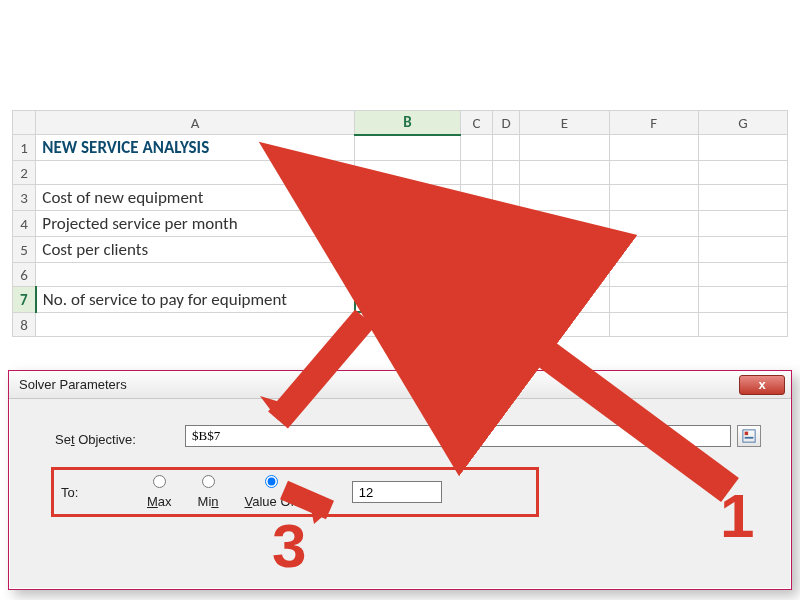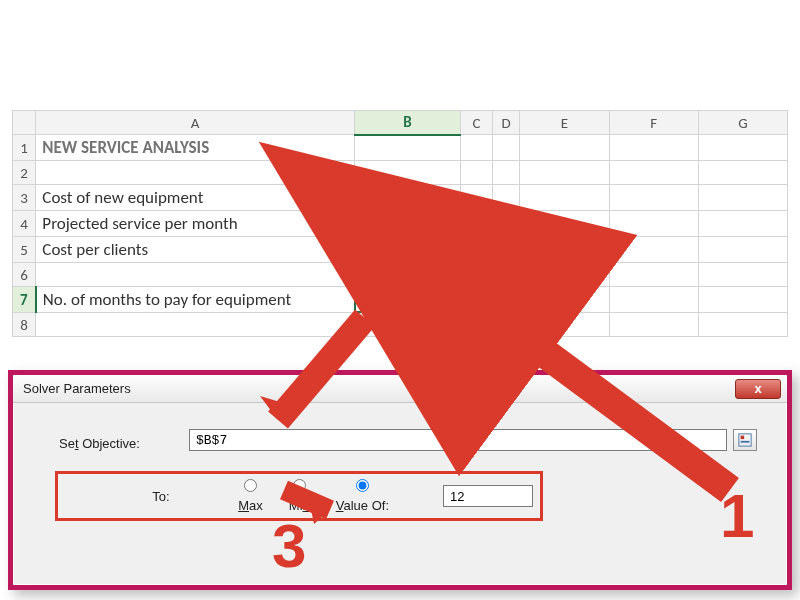--- a/index.html
+++ b/index.html
@@ -50,21 +50,21 @@
   .sheet .col-A { width: 300px; }
   .sheet .col-B { width: 100px; text-align: right; }
   .sheet .col-C { width: 30px; }
   .sheet .col-D { width: 26px; }
   .sheet .col-E { width: 84px; }
   .sheet .col-F { width: 84px; }
   .sheet .col-G { width: 84px; }
   .sheet th.sel { background:#e2efda; border-bottom:2px solid #217346; color:#217346; font-weight:bold;}
   .sheet th.rowsel { background:#e2efda; border-right:2px solid #217346; color:#217346; font-weight:bold;}
   td.num { text-align: right; }
-  td.bold { font-weight: bold; color:#737373;}
+  td.bold { font-weight: bold; color:#0c4a6e;}
   td.hl { background: #fff8e1; }
   td.sel-formula {
     background:#fff;
     outline: 2px solid #217346;
     outline-offset: -2px;
     border: 1px dashed #217346 !important;
     font-size: 14px;
     color:#333;
     text-align: center;
     padding: 2px 2px;
@@ -72,21 +72,21 @@
   td.center { text-align: center; }
 
   
   .dialog {
     position: absolute;
     left: 8px;
     top: 370px;
     width: 784px;
     height: 220px;
     background: #f0f0f0;
-    border: 5px solid #be185d;
+    border: 1px solid #be185d;
     box-shadow: 6px 6px 12px rgba(0,0,0,0.25), inset 0 0 0 1px #fff;
     z-index: 2;
     font-family: "Segoe UI", Tahoma, sans-serif;
     font-size: 13px;
     color: #222;
   }
   .dialog .titlebar {
     height: 28px;
     line-height: 28px;
     padding: 0 10px;
@@ -110,21 +110,21 @@
   }
   .dialog .body { padding: 26px 30px 10px 46px; }
   .dlg-row { display: flex; align-items: flex-end; margin-bottom: 24px; }
   .dlg-label { width: 130px; }
   .txt {
     flex: 1;
     height: 22px;
     border: 1px solid #7a7a7a;
     background: #fff;
     padding: 1px 6px;
-    font-family: Liberation Mono, monospace;
+    font-family: Liberation Serif, serif;
     font-size: 13px;
   }
   .refbtn {
     width: 24px; height: 22px;
     margin-left: 6px;
     border: 1px solid #8a8a8a;
     background: linear-gradient(#fefefe,#e5e5e5);
     display: inline-flex; align-items:center; justify-content:center;
     cursor: pointer;
   }
@@ -134,21 +134,21 @@
   .to-row .to-label { width: 60px; }
   .radio-opt { display:inline-flex; align-items:center; gap:6px;flex-direction:column; }
   .radio-opt input { margin:0; }
   .uline { text-decoration: underline; }
   .valbox {
     width: 90px; height: 22px;
     border:1px solid #7a7a7a; background:#fff;
     padding:1px 6px; margin-left: 28px;
     font-size:13px;
   }
-  .hl-red { outline: 3px solid #d93a2b; outline-offset: 1px; justify-content: flex-end; }
+  .hl-red { outline: 3px solid #d93a2b; outline-offset: 1px; }
 
   
   .annot { position:absolute; z-index:50; pointer-events:none; }
   .big-num {
     position:absolute;
     font-family: Arial, sans-serif;
     font-weight: 900;
     font-size: 62px;
     color: #d93a2b;
     z-index: 60;
@@ -238,21 +238,21 @@
       <td></td>
           <td></td>
           <td></td>
           <td></td>
           <td></td>
           <td></td>
           <td></td>
     </tr>
     <tr>
       <th class="rowhead rowsel">7</th>
-      <td>No. of months to pay for equipment</td>
+      <td>No. of service to pay for equipment</td>
       <td class="sel-formula">=B3/(B4*B5)</td>
       <td class="center">=</td>
       <td>12</td>
       <td></td>
           <td></td>
           <td></td>
     </tr>
     <tr>
       <th class="rowhead">8</th>
       <td></td>

